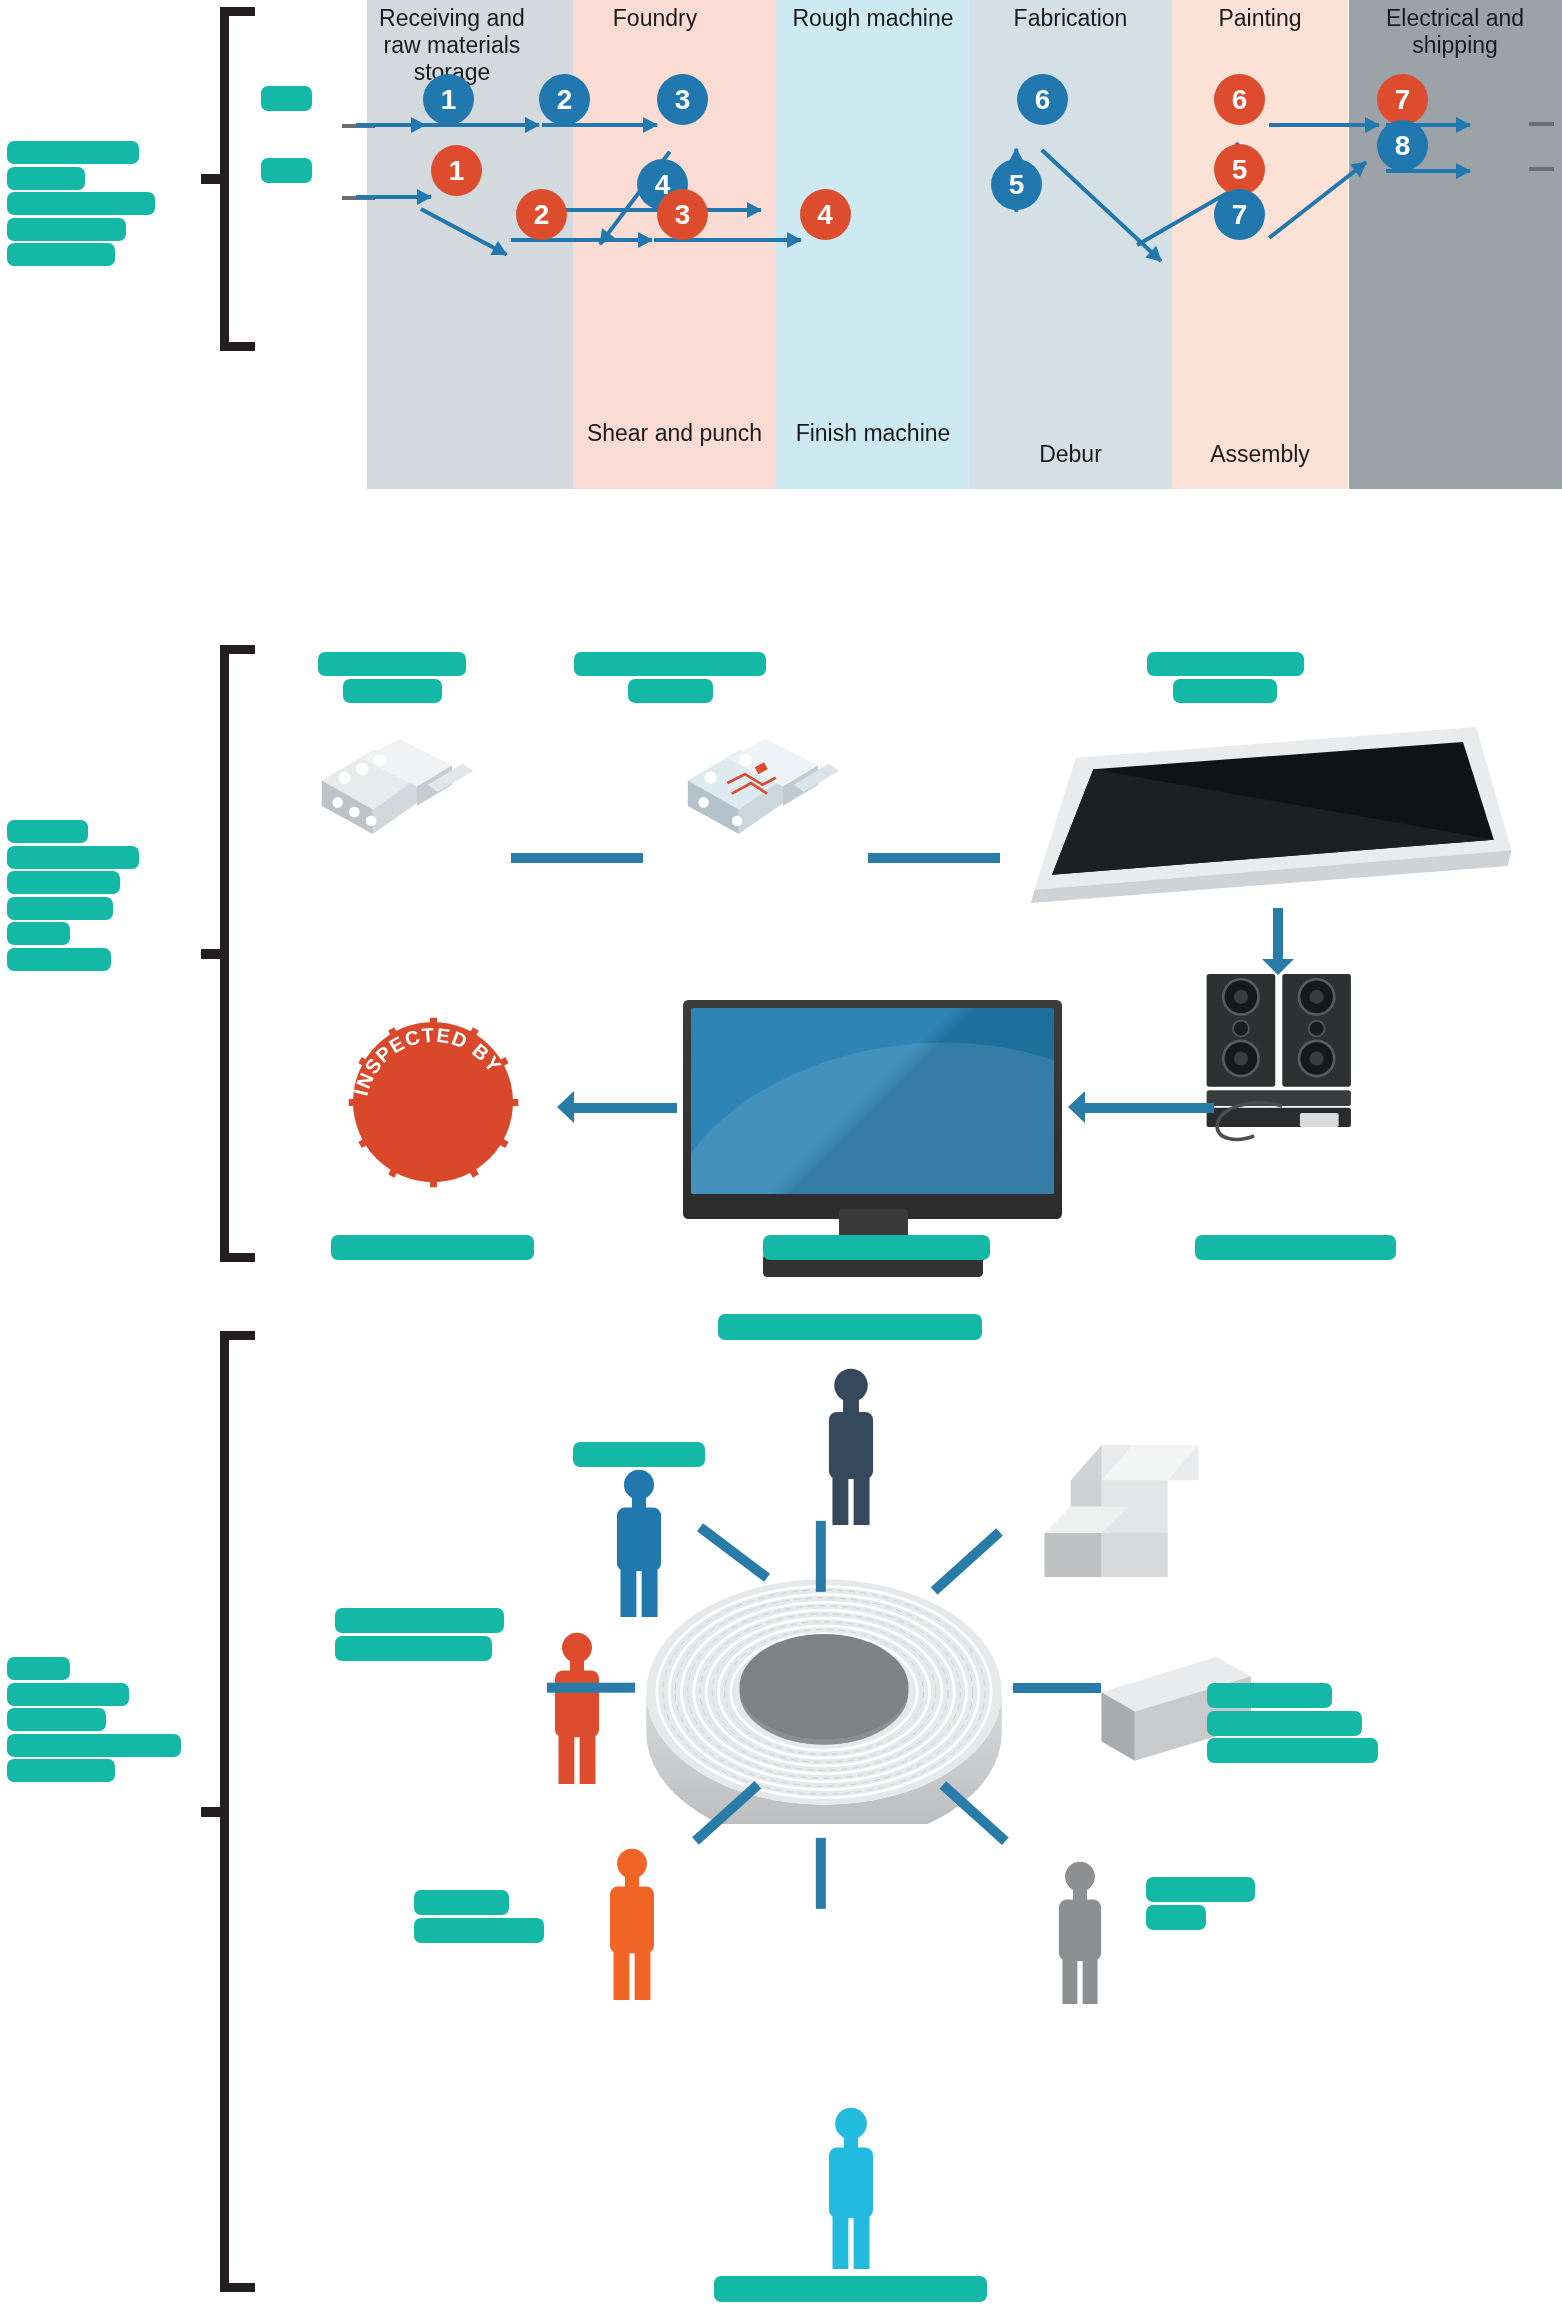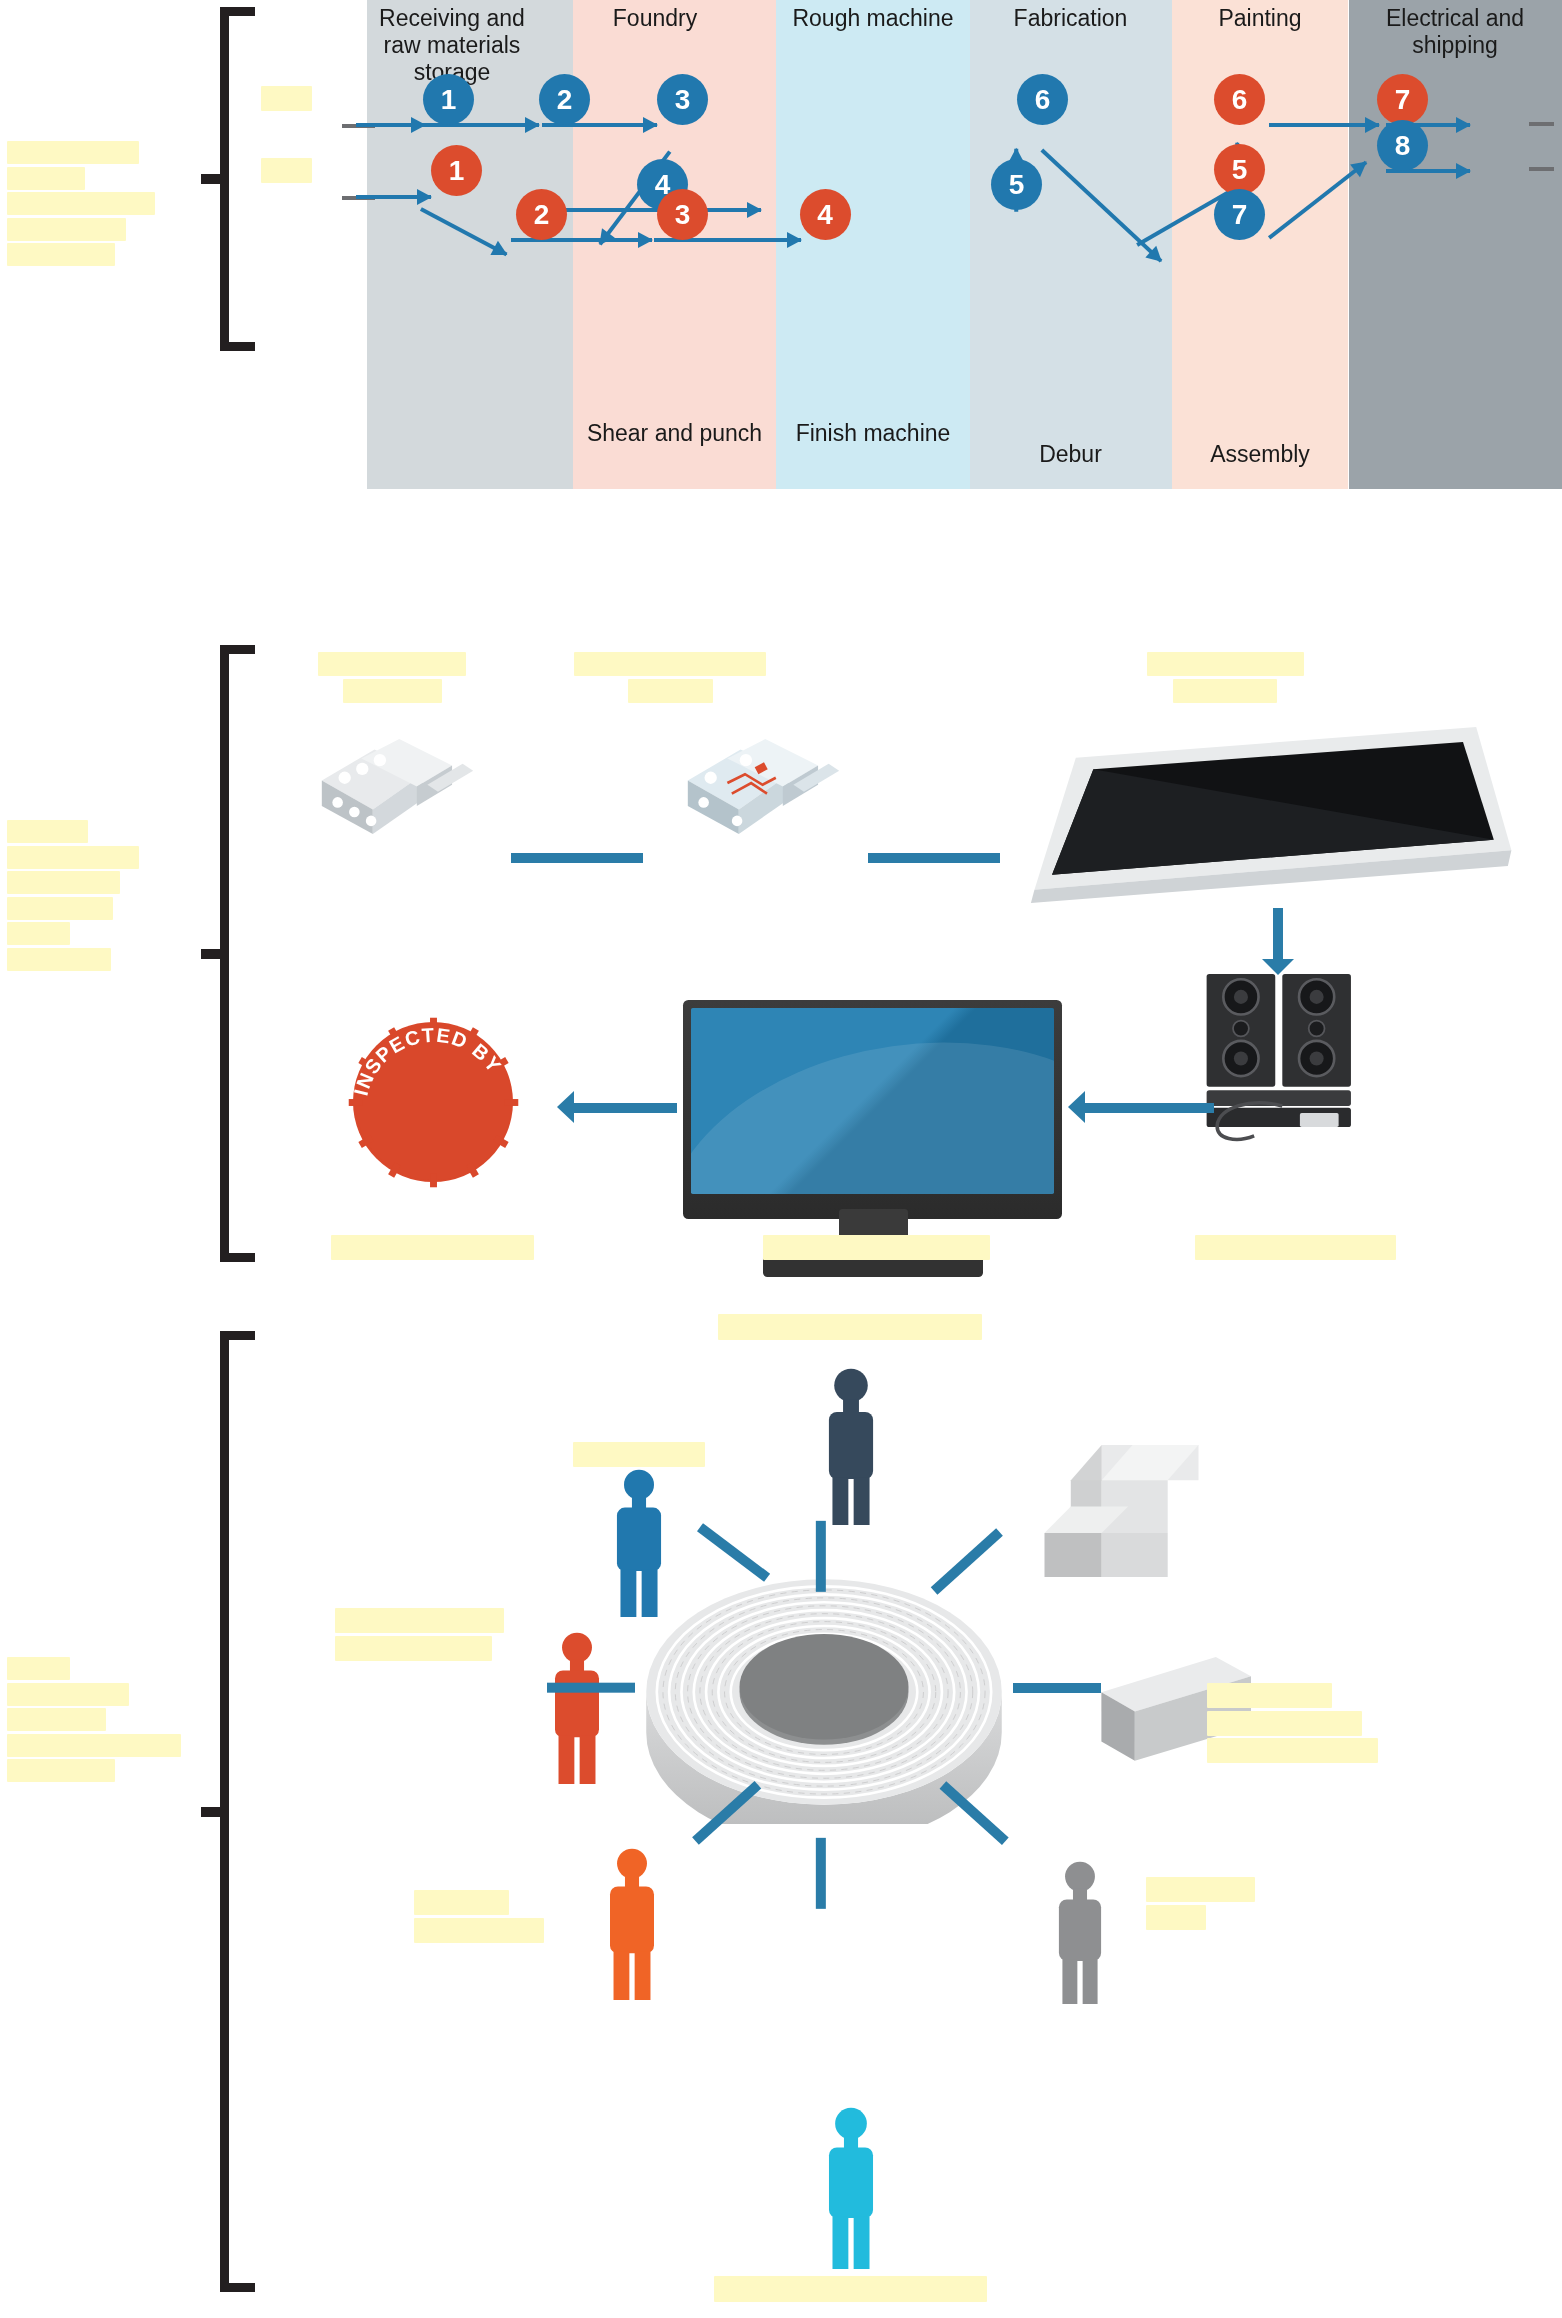--- a/index.html
+++ b/index.html
@@ -9,25 +9,25 @@
     background: #ffffff;
     font-family: "Liberation Sans", sans-serif;
     position: relative;
     overflow: hidden;
   }
   .panel { position: absolute; left:0; top:0; width:1562px; }
 
   
   .redact {
     display: inline-block;
-    background: #fef9c3;
+    background: #14b8a6;
     color: transparent;
     line-height: 1.06;
     padding: 0 1.8px;
-    border-radius: 1px;
+    border-radius: 7px;
     white-space: nowrap;
     font-weight: 700;
     user-select: none;
   }
   .redact-wrap { display:flex; flex-direction:column; align-items:center; gap:2.6px; }
   .redact-wrap.left { align-items:flex-start; }
 
   
   .bracket {
     position:absolute;

